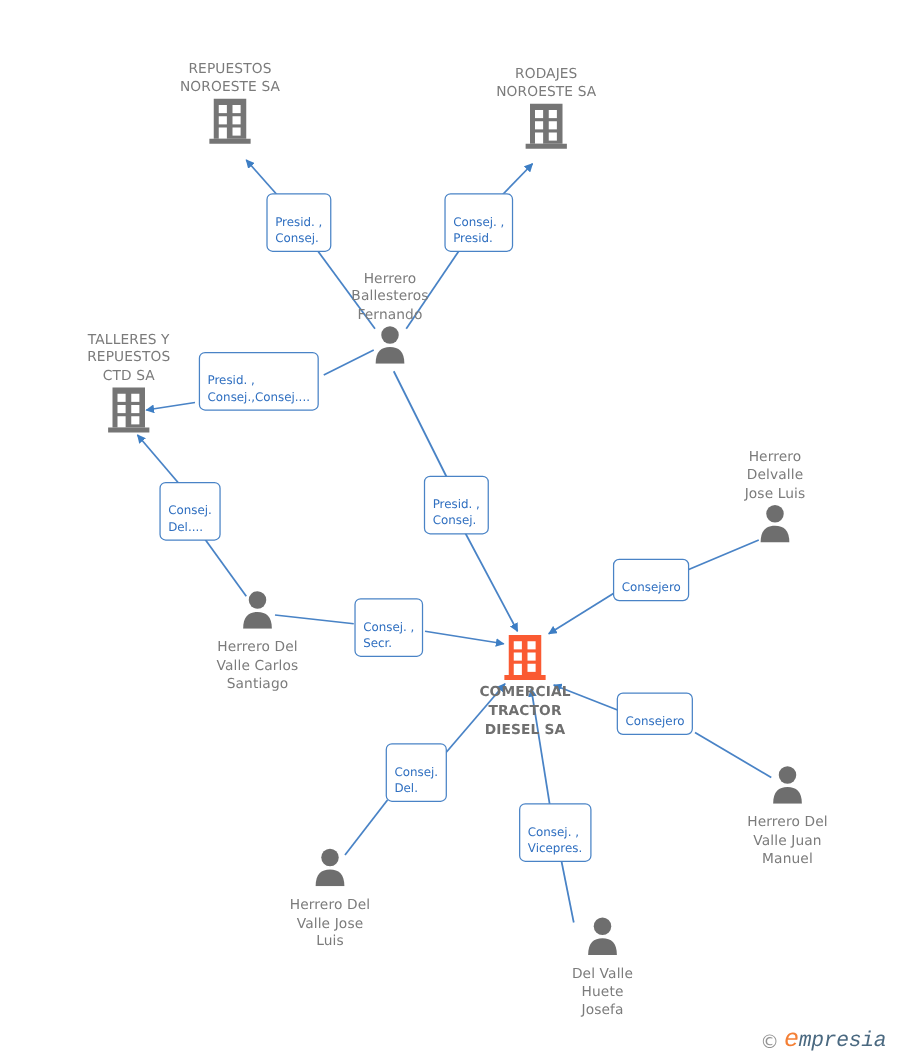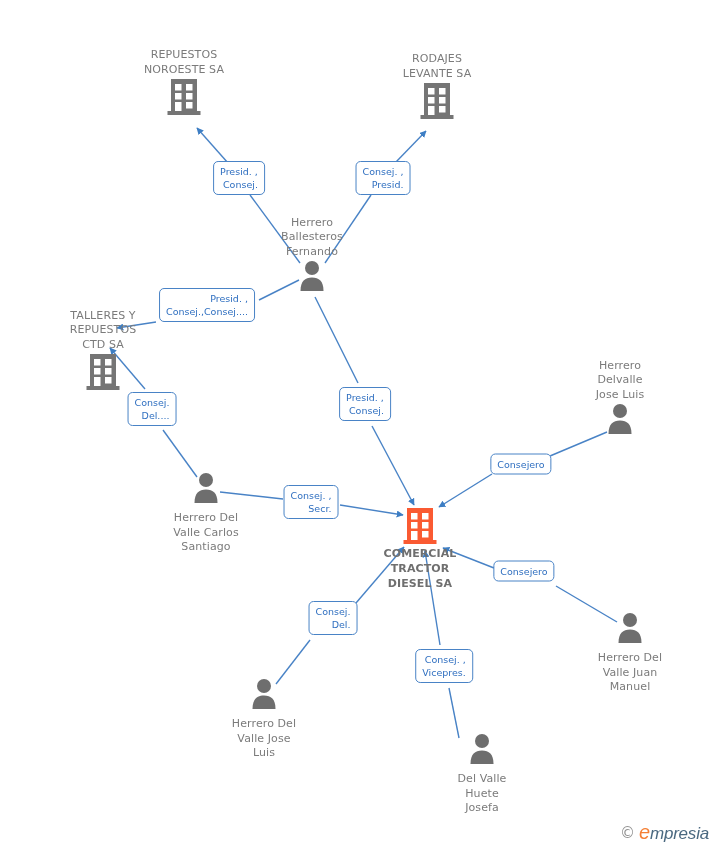--- a/index.html
+++ b/index.html
@@ -55,42 +55,42 @@
 
   
   .edge-label {
     position: absolute;
     background: #ffffff;
     border: 1.4px solid #4983c6;
     border-radius: 5px;
     color: #2f6fc0;
     font-size: 9.5px;
     line-height: 13px;
-    text-align: right;
-    padding: 3px 6px 3px 6px;
+    text-align: left;
+    padding: 16px 6px 3px 6px;
     white-space: pre-line;
     box-sizing: border-box;
     transform: translate(-50%, -50%);
   }
   
   #watermark {
     position: absolute;
     right: 8px;
     bottom: 6px;
     display: flex;
     align-items: center;
     gap: 4px;
     opacity: 0.95;
   }
   #watermark .copy {
     font-size: 15px;
     color: #8d8d8d;
   }
   #watermark .brand {
-    font-family: Liberation Sans, sans-serif;
+    font-family: Liberation Mono, monospace;
     font-style: italic;
     font-size: 17px;
     color: #41617a;
     letter-spacing: -0.2px;
   }
   #watermark .brand .lead {
     color: #f4792b;
     font-size: 20px;
   }
 </style>
@@ -139,33 +139,33 @@
             <rect x="20" y="7" width="6.5" height="6.5" fill="#ffffff"></rect>
             <rect x="9" y="16" width="6.5" height="6.5" fill="#ffffff"></rect>
             <rect x="20" y="16" width="6.5" height="6.5" fill="#ffffff"></rect>
             <rect x="9" y="25" width="6.5" height="9" fill="#ffffff"></rect>
             <rect x="20" y="25" width="6.5" height="6.5" fill="#ffffff"></rect>
             <rect x="1.5" y="34" width="33" height="4" fill="#757575"></rect>
           </svg></span>
       </div>
       <div class="node" style="left: 437px; top: 52px;">
         <div class="node-label">RODAJES
-LEVANTE SA</div>
+NOROESTE SA</div>
         <span class="icon-wrap"><svg width="36" height="40" viewBox="0 0 36 40">
             <rect x="5" y="2" width="26" height="32" fill="#757575"></rect>
             <rect x="9" y="7" width="6.5" height="6.5" fill="#ffffff"></rect>
             <rect x="20" y="7" width="6.5" height="6.5" fill="#ffffff"></rect>
             <rect x="9" y="16" width="6.5" height="6.5" fill="#ffffff"></rect>
             <rect x="20" y="16" width="6.5" height="6.5" fill="#ffffff"></rect>
             <rect x="9" y="25" width="6.5" height="9" fill="#ffffff"></rect>
             <rect x="20" y="25" width="6.5" height="6.5" fill="#ffffff"></rect>
             <rect x="1.5" y="34" width="33" height="4" fill="#757575"></rect>
           </svg></span>
       </div>
-      <div class="node" style="left: 103px; top: 264.5px; margin-top: 44px;">
+      <div class="node" style="left: 103px; top: 264.5px;">
         <div class="node-label">TALLERES Y
 REPUESTOS
 CTD SA</div>
         <span class="icon-wrap"><svg width="36" height="40" viewBox="0 0 36 40">
             <rect x="5" y="2" width="26" height="32" fill="#757575"></rect>
             <rect x="9" y="7" width="6.5" height="6.5" fill="#ffffff"></rect>
             <rect x="20" y="7" width="6.5" height="6.5" fill="#ffffff"></rect>
             <rect x="9" y="16" width="6.5" height="6.5" fill="#ffffff"></rect>
             <rect x="20" y="16" width="6.5" height="6.5" fill="#ffffff"></rect>
             <rect x="9" y="25" width="6.5" height="9" fill="#ffffff"></rect>

